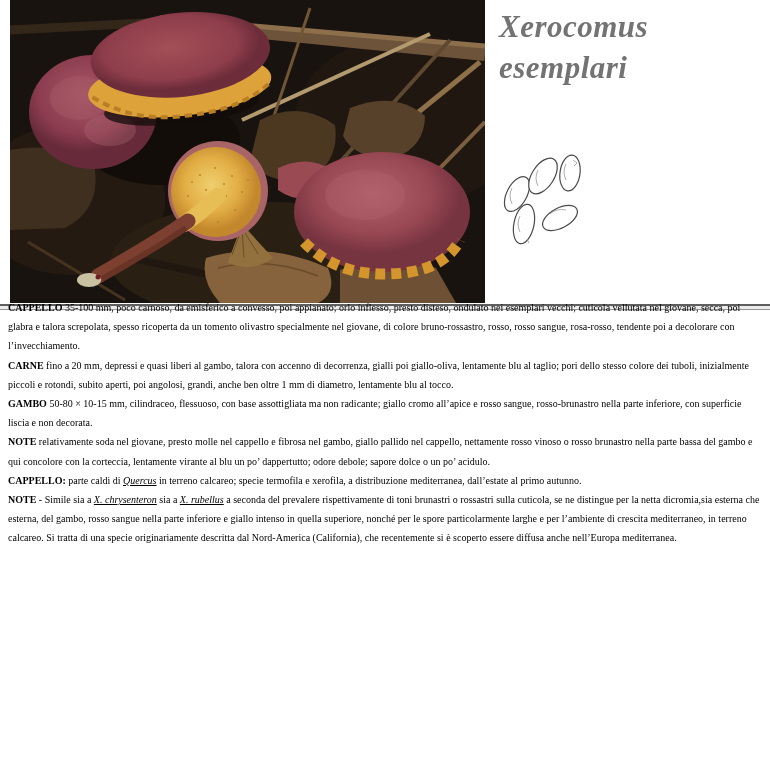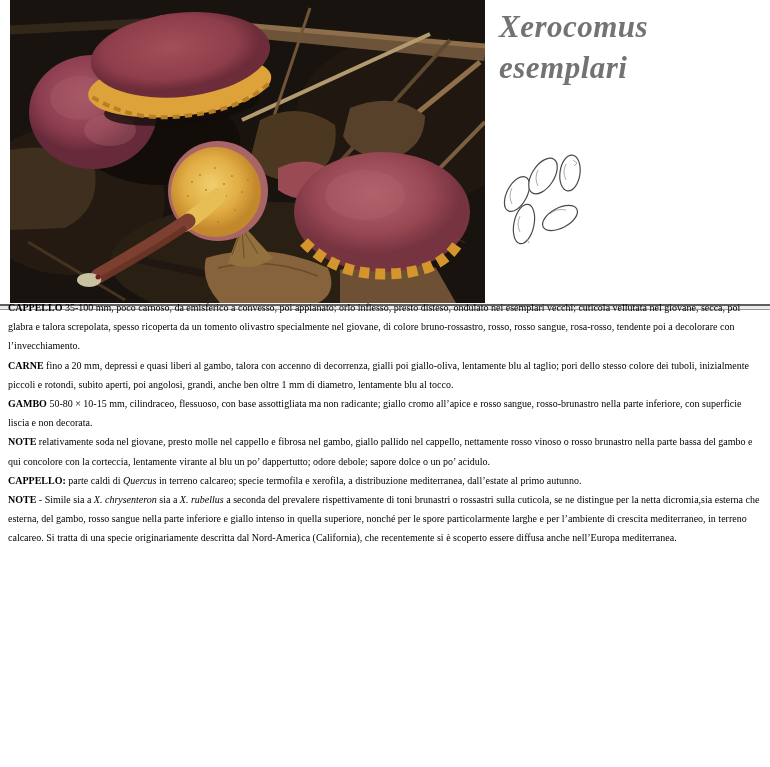--- a/index.html
+++ b/index.html
@@ -30,21 +30,21 @@
     border-top: 2px solid #5f5f5f;
     border-bottom: 1px solid #969696;
   }
 
   .textblock {
     position: absolute; left: 8px; top: 298px; width: 757px;
     font-size: 10px; line-height: 19.2px;
   }
   .textblock p { margin: 0; }
   .textblock b { font-weight: bold; }
-  .textblock i { font-style: italic; }
+  .textblock i { font-style: italic; text-decoration: underline; }
 </style>
 </head>
 <body>
 
 <div class="page">
 
   <svg class="photo" viewBox="0 0 475 303" preserveAspectRatio="none" aria-hidden="true">
     <defs>
       <radialGradient id="capL" cx="42%" cy="35%">
         <stop offset="0%" stop-color="#a85868"></stop>

